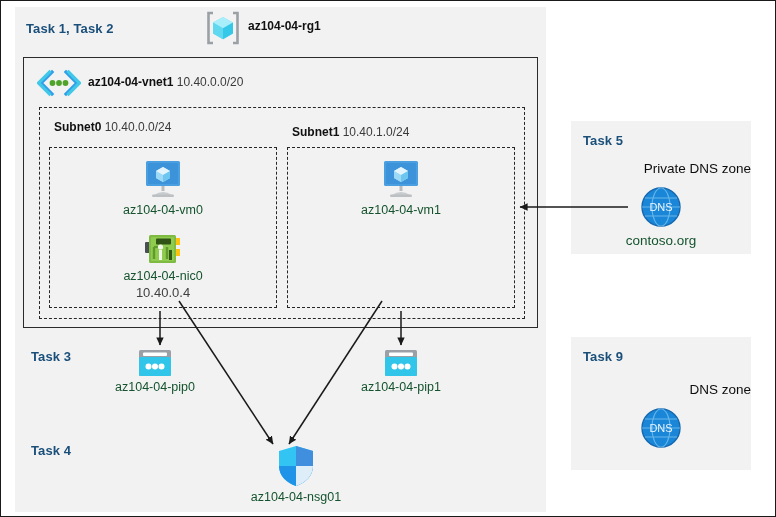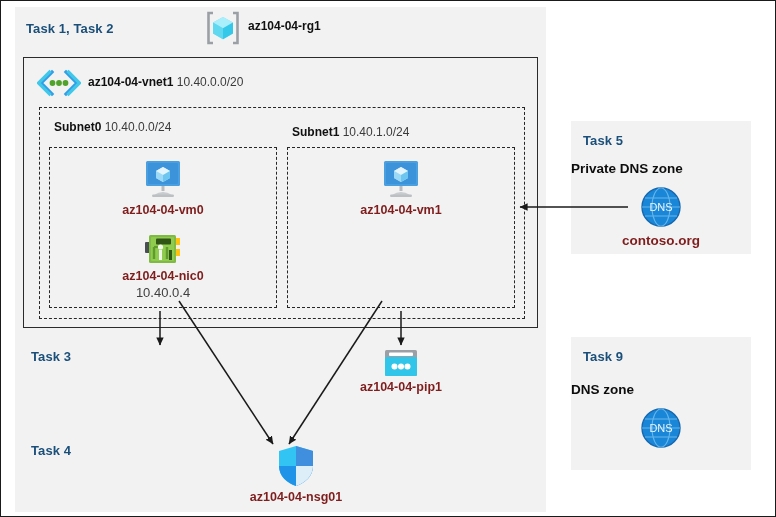--- a/index.html
+++ b/index.html
@@ -11,23 +11,23 @@
 
   .vnet-box{position:absolute;box-sizing:border-box;border:1.2px solid #2b2b2b;background:#f2f2f2;}
   .subnet-box{position:absolute;box-sizing:border-box;border:1.6px dashed #262626;background:#f2f2f2;}
   .inner-dash{position:absolute;box-sizing:border-box;border:1.6px dashed #262626;background:#f2f2f2;}
 
   .hdr{position:absolute;white-space:nowrap;font-size:12px;}
   .hdr b{font-weight:bold;color:#101010;}
   .hdr span.norm{font-weight:normal;color:#3a3a3a;}
 
   .node{position:absolute;text-align:center;white-space:nowrap;}
-  .node .cap{font-size:12.5px;font-weight:bold;color:#7f1d1d;margin-top:2px;line-height:1.25;}
+  .node .cap{font-size:12.5px;font-weight:normal;color:#14532d;margin-top:2px;line-height:1.25;}
   .node .sub{font-size:13px;font-weight:normal;color:#404040;line-height:1.3;}
-  .center-title{position:absolute;text-align:left;white-space:nowrap;font-size:13.5px;font-weight:bold;color:#0d0d0d;}
+  .center-title{position:absolute;text-align:right;white-space:nowrap;font-size:13.5px;font-weight:normal;color:#0d0d0d;}
 
   svg.arrows{position:absolute;left:0;top:0;width:776px;height:517px;pointer-events:none;}
   .ico{display:block;margin:0 auto;}
 </style>
 </head>
 <body>
 
 <div id="canvas">
 
   <div class="panel" style="left:14px;top:6px;width:531px;height:505px;"></div>
@@ -132,20 +132,33 @@
         <rect x="11" y="35.5" width="22" height="2.6" rx="1.3" fill="#bcc0c3"></rect>
       </svg>
     </div>
     <div class="cap">az104-04-vm1</div>
   </div>
 
 
   <div class="panel" style="left:22px;top:336px;width:515px;height:73px;"></div>
   <div class="task-label" style="left:30px;top:348px;">Task 3</div>
 
+  <div class="node" style="left:99px;top:347px;width:110px;">
+    <div>
+      <svg class="ico" width="38" height="30" viewBox="0 0 38 30">
+        <rect x="3" y="2" width="32" height="26" rx="1.5" fill="#9aa0a6"></rect>
+        <rect x="3" y="9" width="32" height="19" rx="1.5" fill="#32c5ea"></rect>
+        <rect x="7" y="4.5" width="24" height="3.6" rx="1" fill="#ffffff"></rect>
+        <circle cx="12.5" cy="18.5" r="3" fill="#ffffff"></circle>
+        <circle cx="19" cy="18.5" r="3" fill="#ffffff"></circle>
+        <circle cx="25.5" cy="18.5" r="3" fill="#ffffff"></circle>
+      </svg>
+    </div>
+    <div class="cap">az104-04-pip0</div>
+  </div>
 
   <div class="node" style="left:345px;top:347px;width:110px;">
     <div>
       <svg class="ico" width="38" height="30" viewBox="0 0 38 30">
         <rect x="3" y="2" width="32" height="26" rx="1.5" fill="#9aa0a6"></rect>
         <rect x="3" y="9" width="32" height="19" rx="1.5" fill="#32c5ea"></rect>
         <rect x="7" y="4.5" width="24" height="3.6" rx="1" fill="#ffffff"></rect>
         <circle cx="12.5" cy="18.5" r="3" fill="#ffffff"></circle>
         <circle cx="19" cy="18.5" r="3" fill="#ffffff"></circle>
         <circle cx="25.5" cy="18.5" r="3" fill="#ffffff"></circle>

